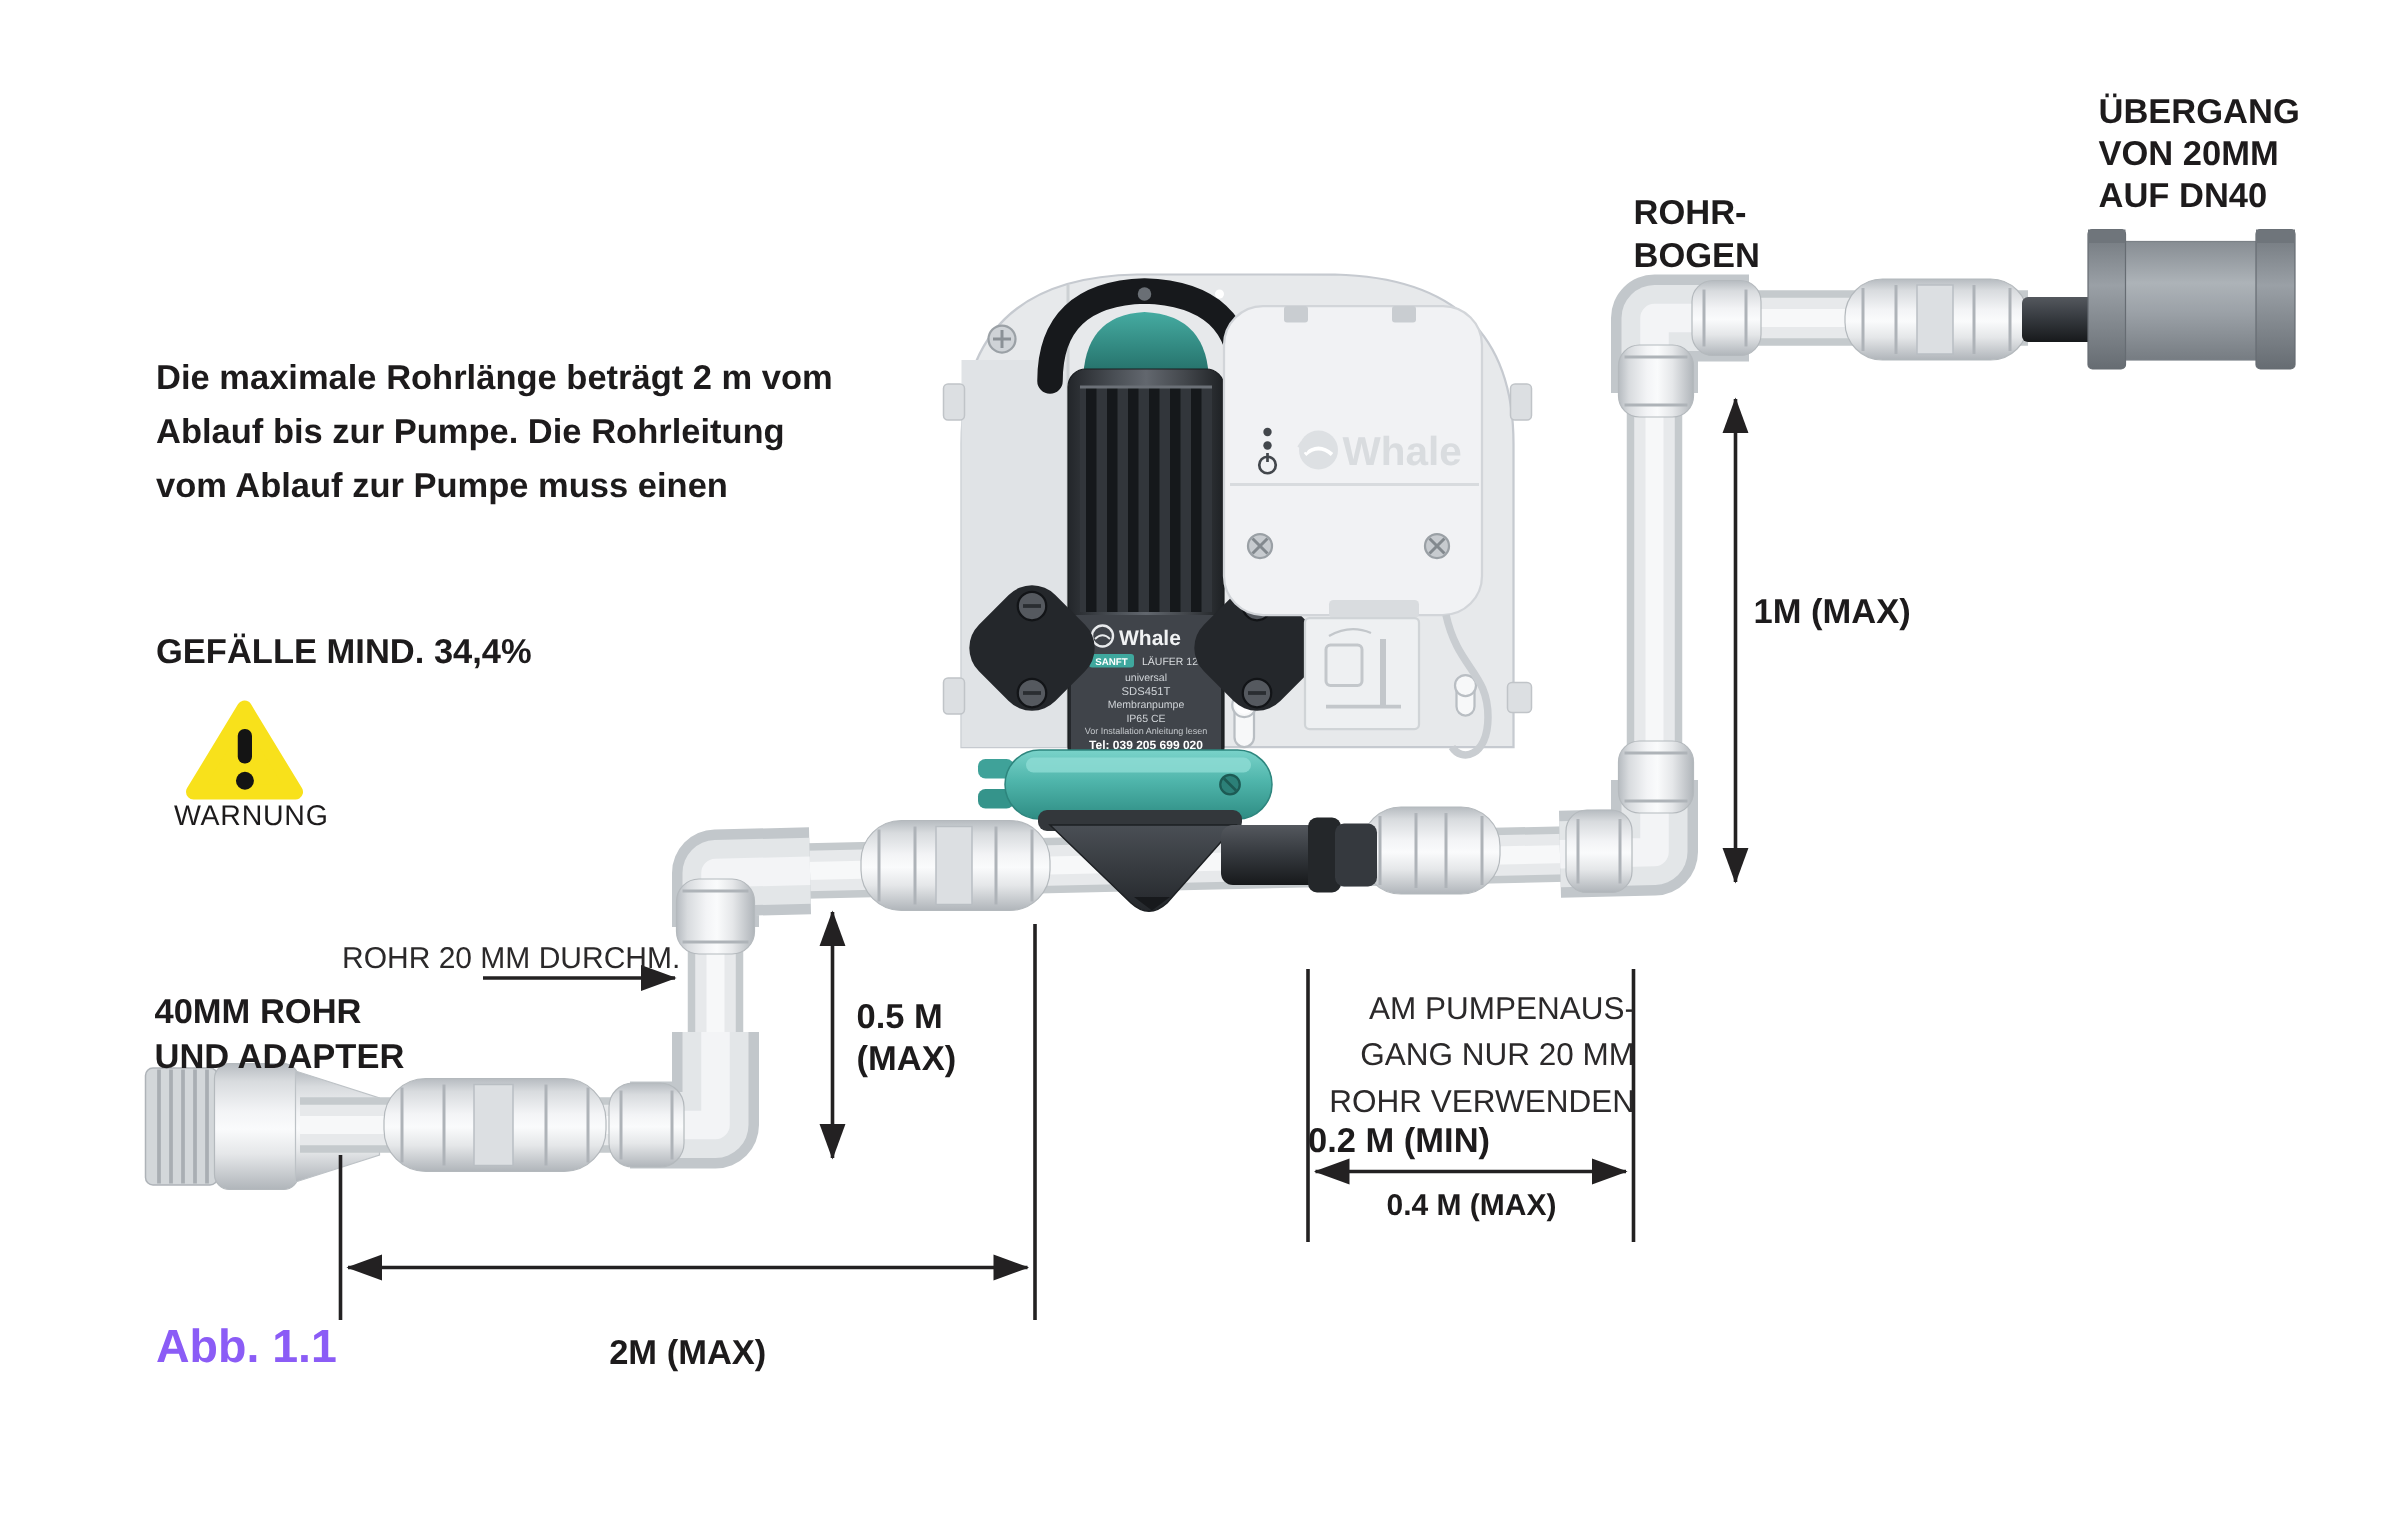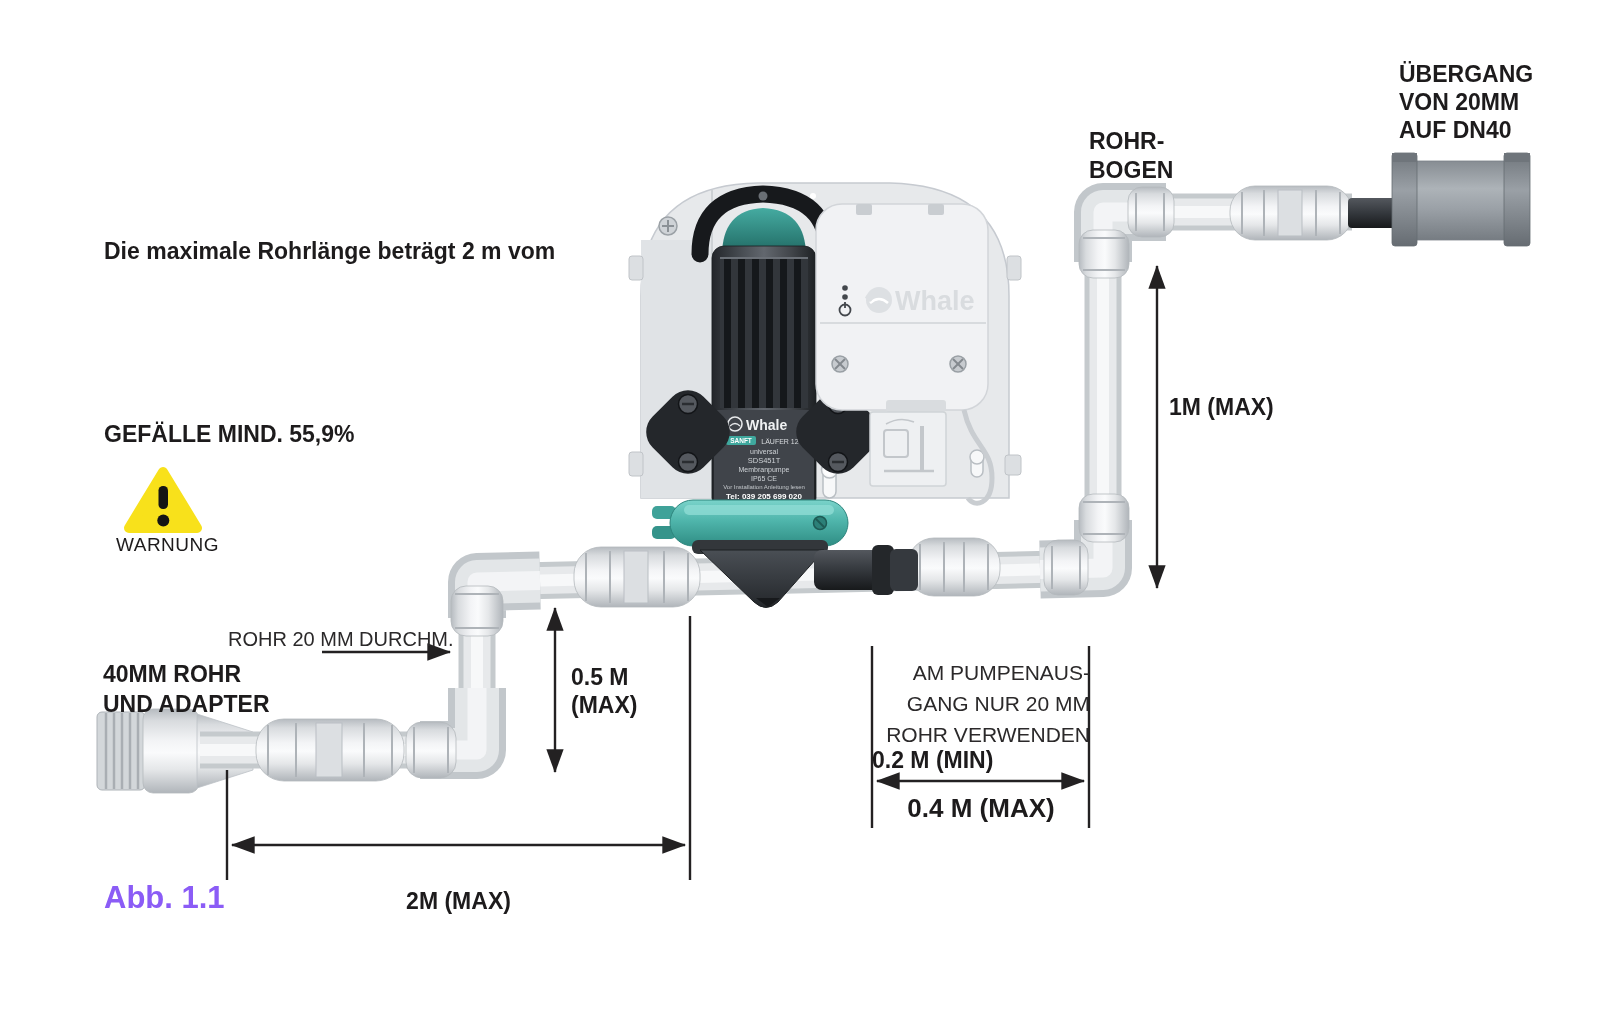--- a/index.html
+++ b/index.html
@@ -10,21 +10,21 @@
   .b{font-weight:bold;}
   .intro{left:104px;top:233px;font-size:23px;line-height:36px;font-weight:bold;}
   .slope{left:104px;top:421px;font-size:23px;}
   .warnword{left:116px;top:534px;font-size:19px;letter-spacing:.5px;}
   .pipe20{left:228px;top:628px;font-size:20px;color:#2b292a;}
   .adapter40{left:103px;top:659px;font-size:23px;line-height:30px;}
   .dim05{left:571px;top:663px;font-size:23px;line-height:28px;}
   .dim2m{left:227px;top:852px;width:463px;text-align:center;font-size:23px;margin-top:36px;}
   .outletnote{left:872px;top:657px;width:218px;text-align:right;font-size:21px;line-height:31px;color:#2b292a;}
   .dim02{left:872px;top:747px;width:218px;font-size:23px;}
-  .dim04{left:872px;top:793px;width:218px;text-align:center;font-size:26px;}
+  .dim04{left:872px;top:793px;width:218px;text-align:center;font-size:20px;}
   .rohrbogen{left:1089px;top:127px;font-size:23px;line-height:29px;}
   .dim1m{left:1169px;top:394px;font-size:23px;}
   .uebergang{left:1399px;top:60px;font-size:23px;line-height:28px;}
   .caption{left:104px;top:880px;font-size:31px;color:#8b5cf6;}
 </style>
 </head>
 <body>
 
 <div class="stage">
 
@@ -357,22 +357,24 @@
     <line x1="232" y1="845" x2="685" y2="845" marker-start="url(#arr)" marker-end="url(#arr)"></line>
     <line x1="872" y1="646" x2="872" y2="828"></line>
     <line x1="1089" y1="646" x2="1089" y2="828"></line>
     <line x1="877" y1="781" x2="1084" y2="781" marker-start="url(#arr)" marker-end="url(#arr)"></line>
     <line x1="1157" y1="266" x2="1157" y2="588" marker-start="url(#arr)" marker-end="url(#arr)"></line>
   </g>
 </svg>
 
 <div class="lbl intro">
   <div>Die maximale Rohrlänge beträgt 2 m vom</div>
-</div>
-<div class="lbl slope b">GEFÄLLE MIND. 55,9%</div>
+  <div>Ablauf bis zur Pumpe. Die Rohrleitung</div>
+  <div>vom Ablauf zur Pumpe muss einen</div>
+</div>
+<div class="lbl slope b">GEFÄLLE MIND. 34,4%</div>
 <div class="lbl warnword">WARNUNG</div>
 <div class="lbl pipe20">ROHR 20 MM DURCHM.</div>
 <div class="lbl adapter40 b">
   <div>40MM ROHR</div>
   <div>UND ADAPTER</div>
 </div>
 <div class="lbl dim05 b">
   <div>0.5 M</div>
   <div>(MAX)</div>
 </div>

